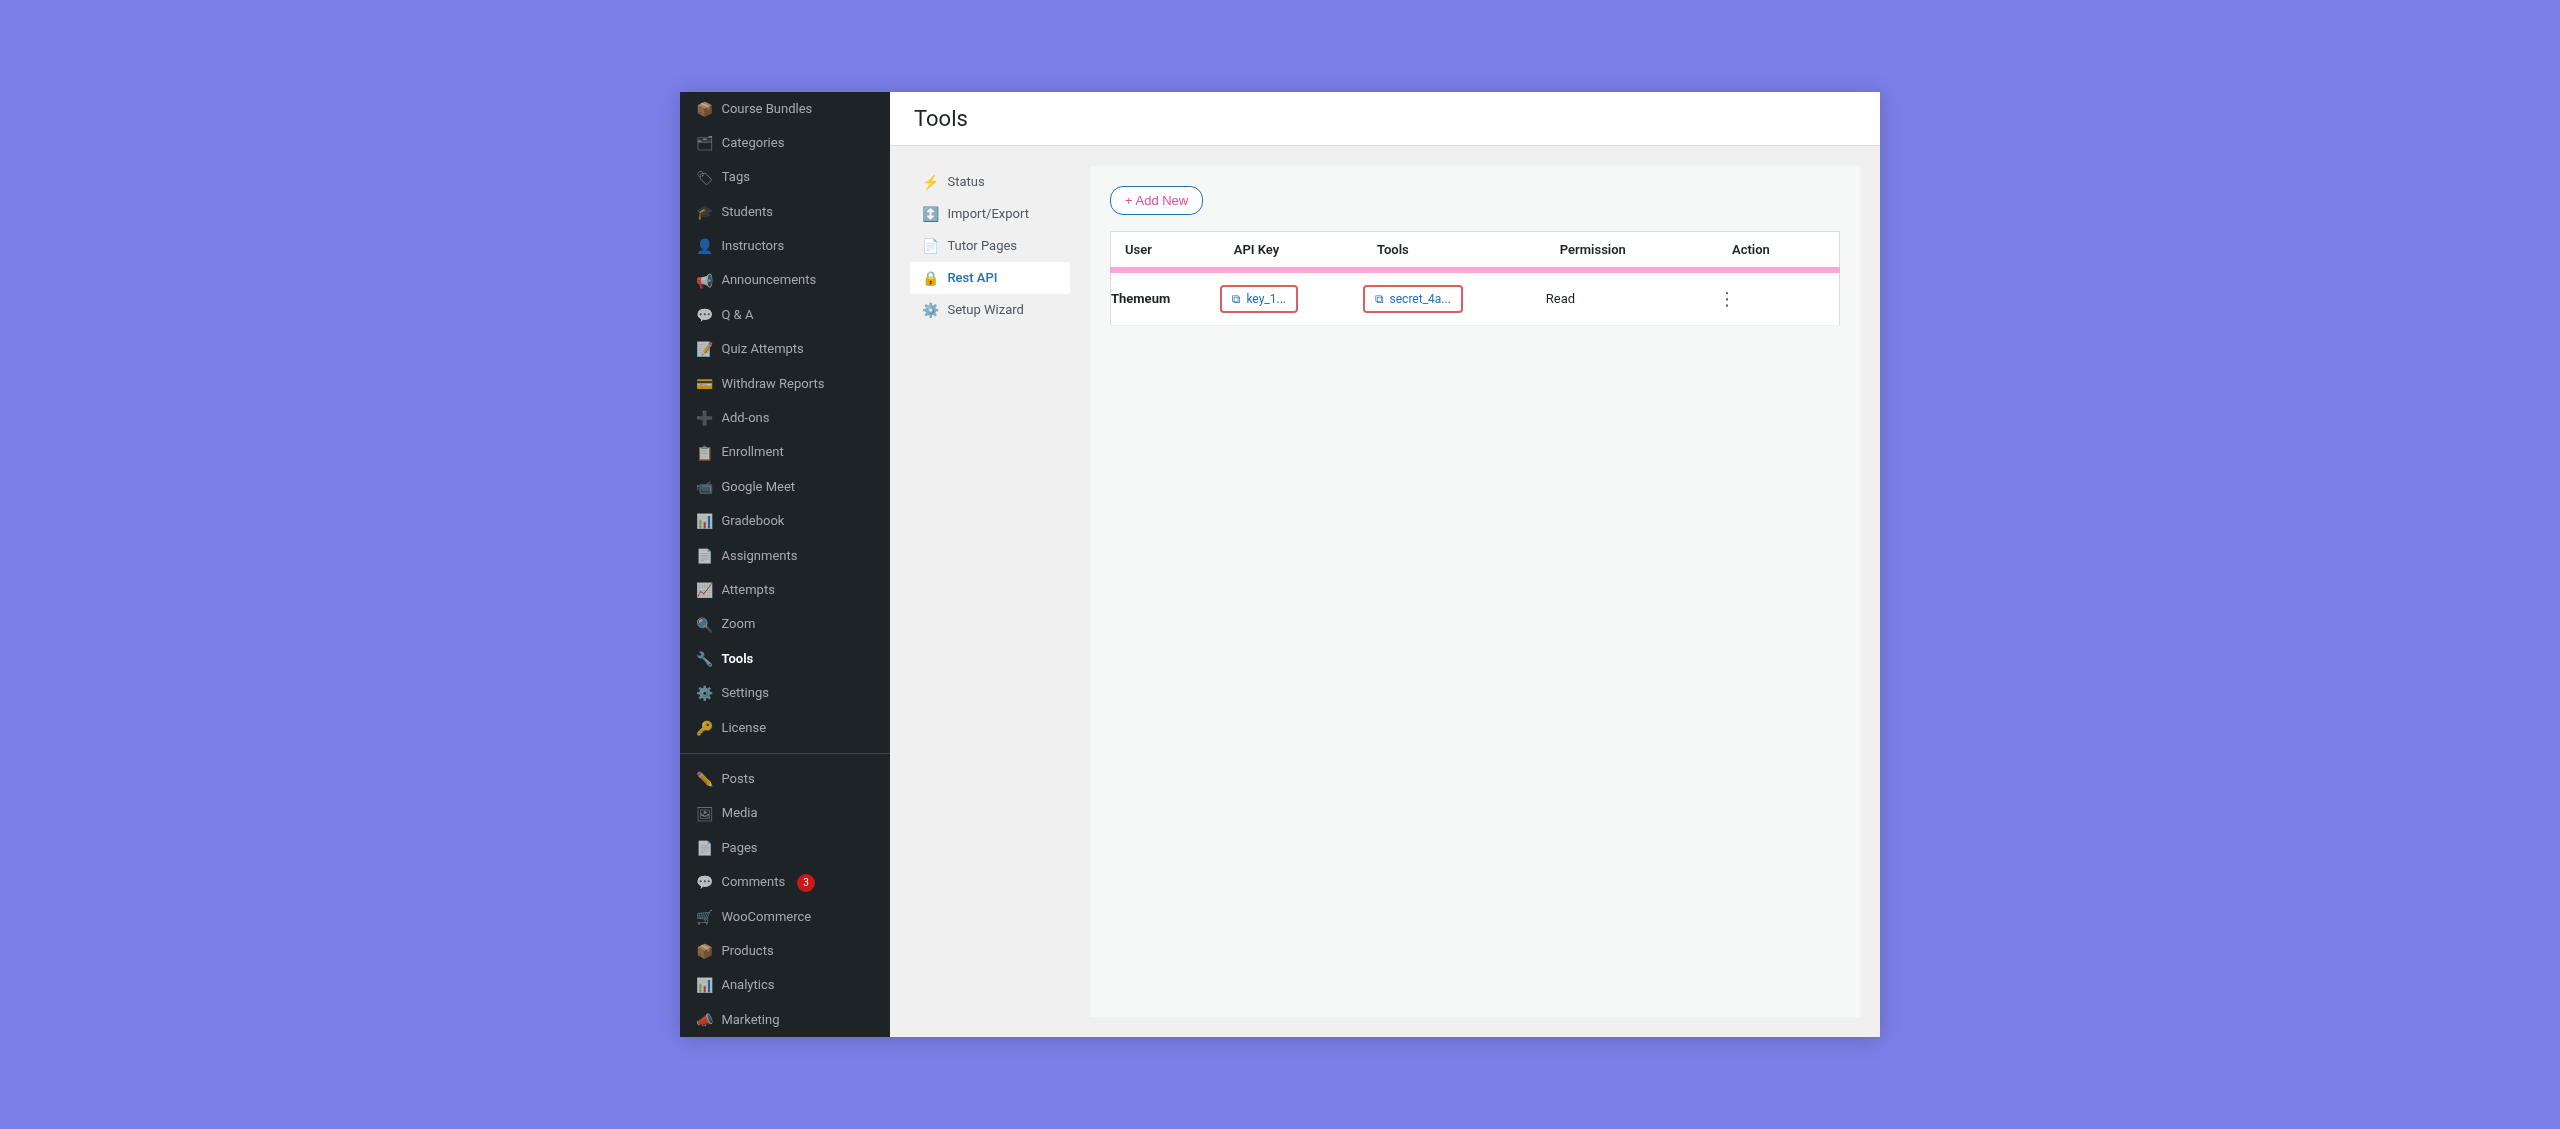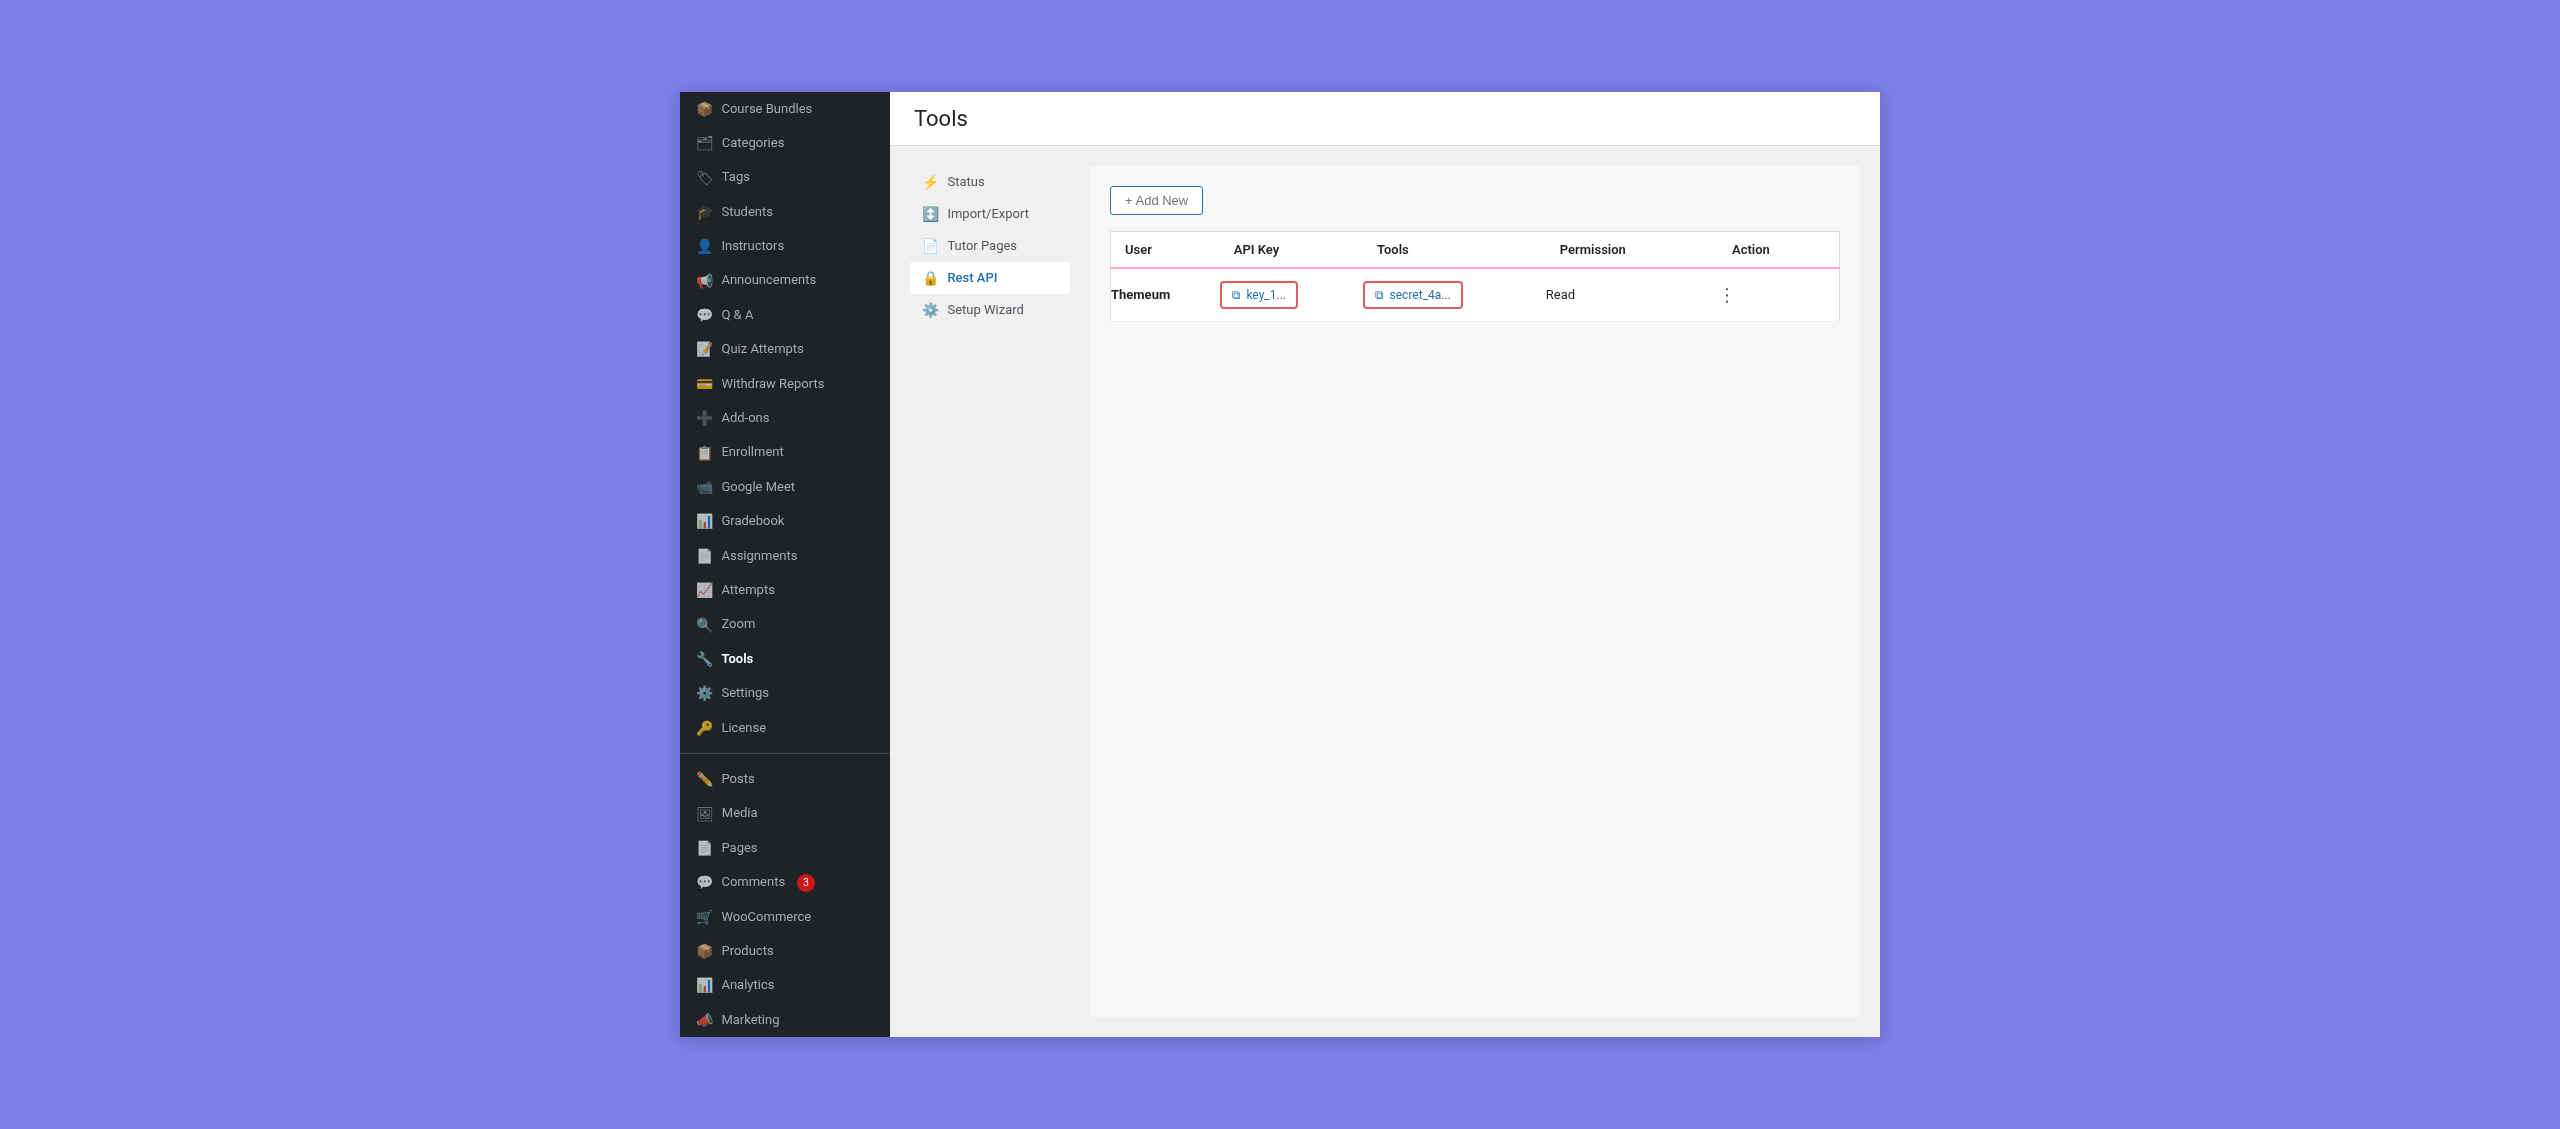--- a/index.html
+++ b/index.html
@@ -90,40 +90,40 @@
       background: #f6f7f7;
       padding: 20px;
     }
     .add-new-btn {
       display: inline-flex;
       align-items: center;
       gap: 4px;
       padding: 6px 14px;
       background: #fff;
       border: 1px solid #2271b1;
-      color: #737373;
+      color: #ec4899;
       font-size: 13px;
       cursor: pointer;
-      border-radius: 3px;
+      border-radius: 13px;
       margin-bottom: 16px;
     }
     
     .api-table {
       width: 100%;
       border-collapse: collapse;
       background: #fff;
       border: 1px solid #dcdcde;
     }
     .api-table th {
       text-align: left;
       padding: 10px 14px;
       font-size: 13px;
       font-weight: 600;
       color: #1d2327;
-      border-bottom: 2px solid #f9a8d4;
+      border-bottom: 6px solid #f9a8d4;
       background: #fff;
     }
     .api-table td {
       padding: 12px 0;
       font-size: 13px;
       color: #1d2327;
       border-bottom: 1px solid #f0f0f1;
     }
     .api-key-badge {
       display: inline-flex;

